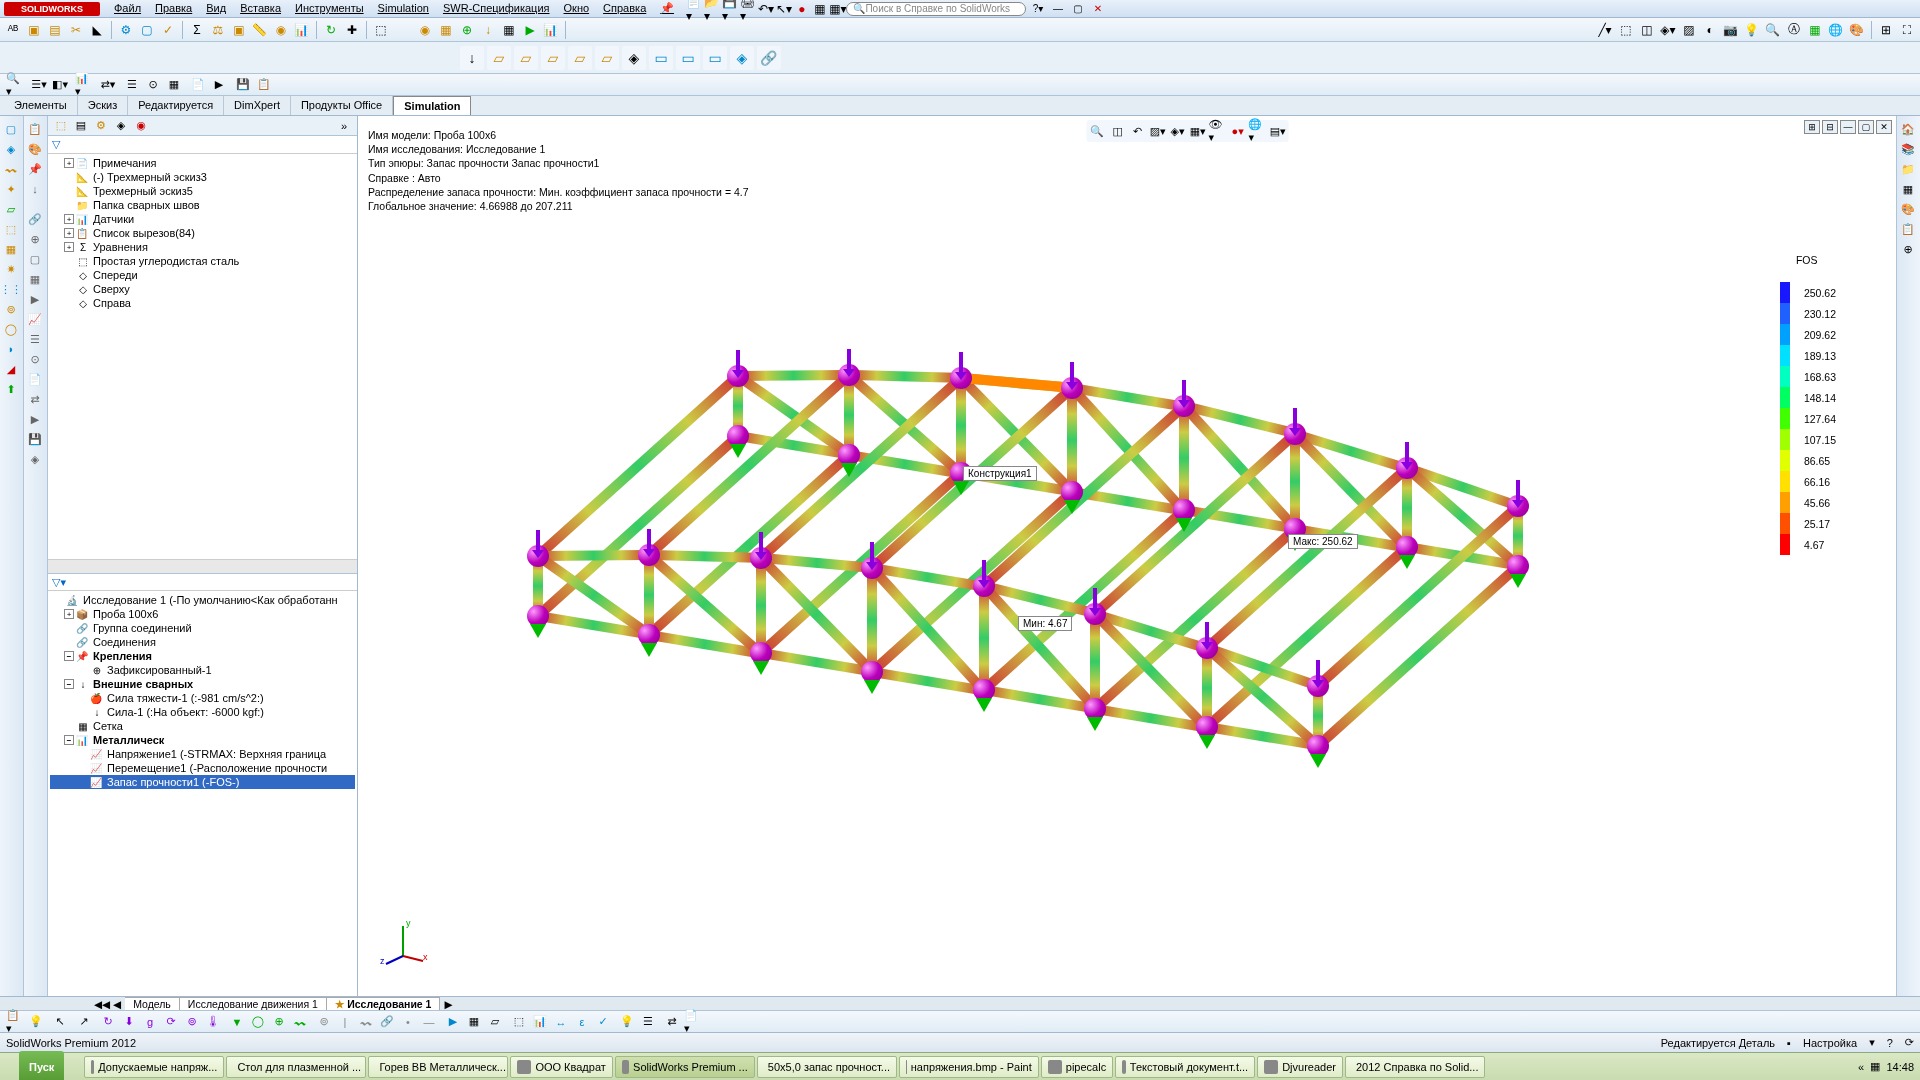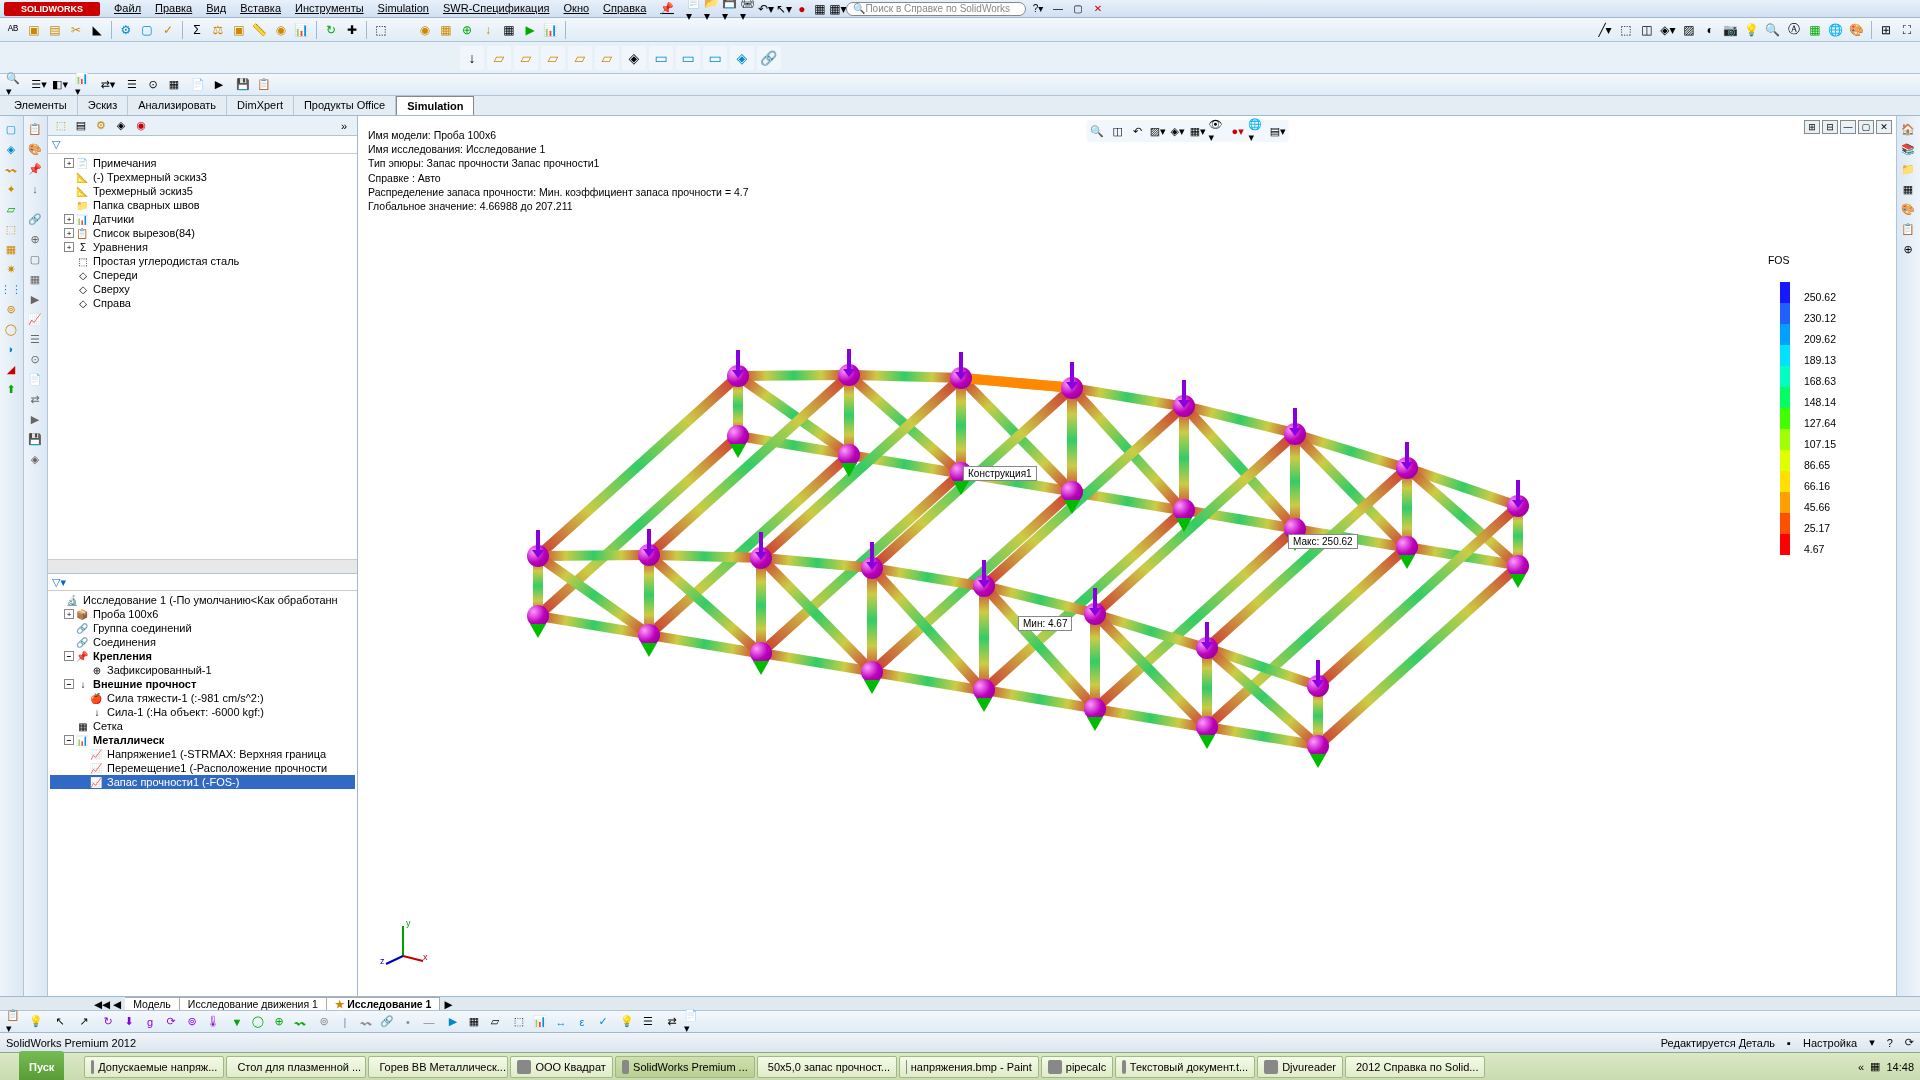--- a/index.html
+++ b/index.html
@@ -68,21 +68,21 @@
 .view-toolbar .vti { width:18px; height:18px; cursor:pointer; display:flex; align-items:center; justify-content:center; font-size:11px; }
 .view-wincontrols { position:absolute; top:4px; right:4px; display:flex; gap:2px; }
 .view-wincontrols .wc { width:16px; height:14px; border:1px solid #888; background:#e8f0f8; cursor:pointer; display:flex; align-items:center; justify-content:center; font-size:9px; }
 
 
 .study-info { position:absolute; top:12px; left:10px; font-size:10.5px; color:#000; line-height:1.35; }
 
 
 .legend { position:absolute; top:138px; right:60px; font-size:10.5px; }
 .legend-title { margin-bottom:16px; margin-left:16px; }
-.legend-row { display:flex; align-items:flex-end; height:21px;margin-left:28px; }
+.legend-row { display:flex; align-items:center; height:21px; }
 .legend-swatch { width:10px; height:21px; }
 .legend-val { margin-left:14px; }
 
 
 .render { position:absolute; top:140px; left:100px; width:1100px; height:580px; }
 .node { position:absolute; width:22px; height:22px; background:radial-gradient(circle at 30% 30%,#f9f,#b0b,#808); border-radius:50%; }
 .beam { position:absolute; height:10px; background:linear-gradient(90deg,#c33,#cc4,#3c6,#cc4,#c33); border-radius:4px; transform-origin:left center; }
 .fix { position:absolute; width:0; height:0; border-left:8px solid transparent; border-right:8px solid transparent; border-top:14px solid #0b0; }
 .load { position:absolute; width:4px; height:22px; background:#80d; }
 .load::after { content:''; position:absolute; bottom:-6px; left:-4px; border-left:6px solid transparent; border-right:6px solid transparent; border-top:8px solid #80d; }
@@ -236,21 +236,21 @@
   <div class="ico">📄</div>
   <div class="ico">▶</div>
   <div class="sep"></div>
   <div class="ico">💾</div>
   <div class="ico">📋</div>
 </div>
 
 <div class="cmdtabs">
   <div class="cmdtab">Элементы</div>
   <div class="cmdtab">Эскиз</div>
-  <div class="cmdtab">Анализировать</div>
+  <div class="cmdtab">Редактируется</div>
   <div class="cmdtab">DimXpert</div>
   <div class="cmdtab">Продукты Office</div>
   <div class="cmdtab active">Simulation</div>
 </div>
 
 <div class="main">
 
   <div class="vtb-left">
     <div class="vico" style="color:#08c">▢</div>
     <div class="vico" style="color:#08c">◈</div>
@@ -391,21 +391,21 @@
           <span>Крепления</span>
         </div>
         <div class="tree-item tree-indent2">
           <span style="width:12px;display:inline-block"></span>
           <span class="tico">⊕</span>
           <span>Зафиксированный-1</span>
         </div>
         <div class="tree-item tree-indent1 bold">
           <span class="exp">−</span>
           <span class="tico">↓</span>
-          <span>Внешние прочност</span>
+          <span>Внешние сварных</span>
         </div>
         <div class="tree-item tree-indent2">
           <span style="width:12px;display:inline-block"></span>
           <span class="tico">🍎</span>
           <span>Сила тяжести-1 (:-981 cm/s^2:)</span>
         </div>
         <div class="tree-item tree-indent2">
           <span style="width:12px;display:inline-block"></span>
           <span class="tico">↓</span>
           <span>Сила-1 (:На объект: -6000 kgf:)</span>

